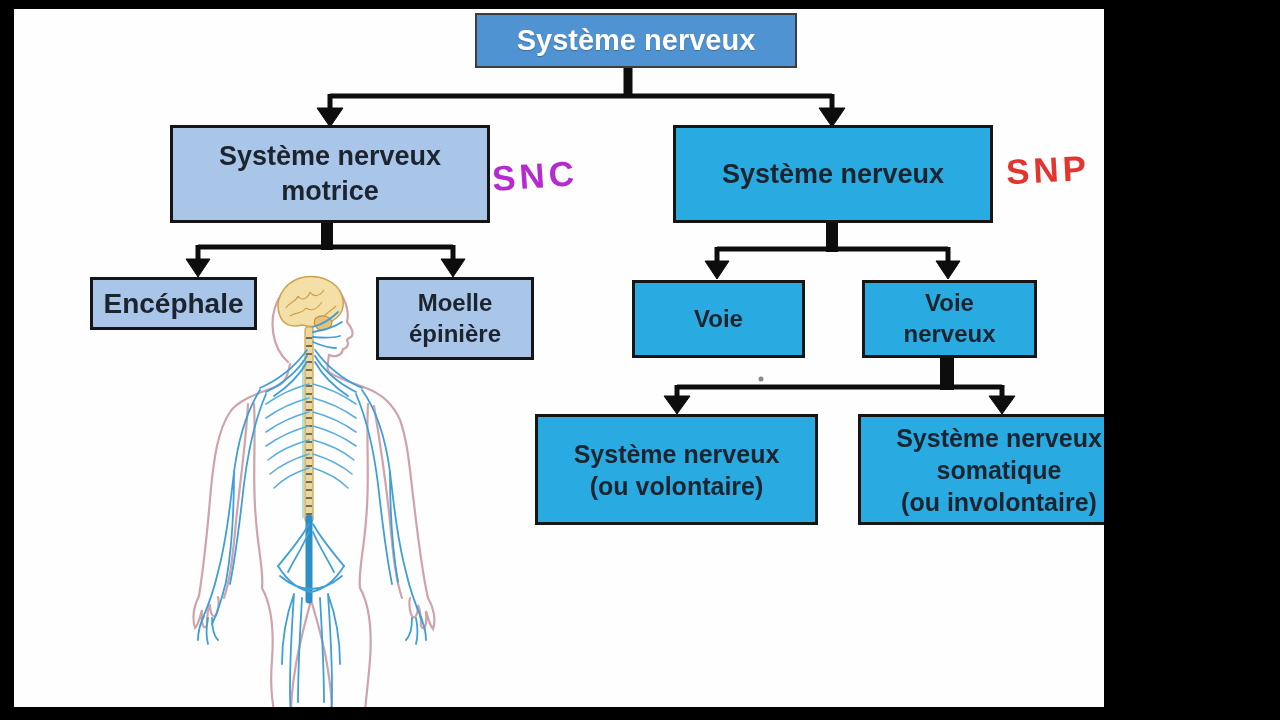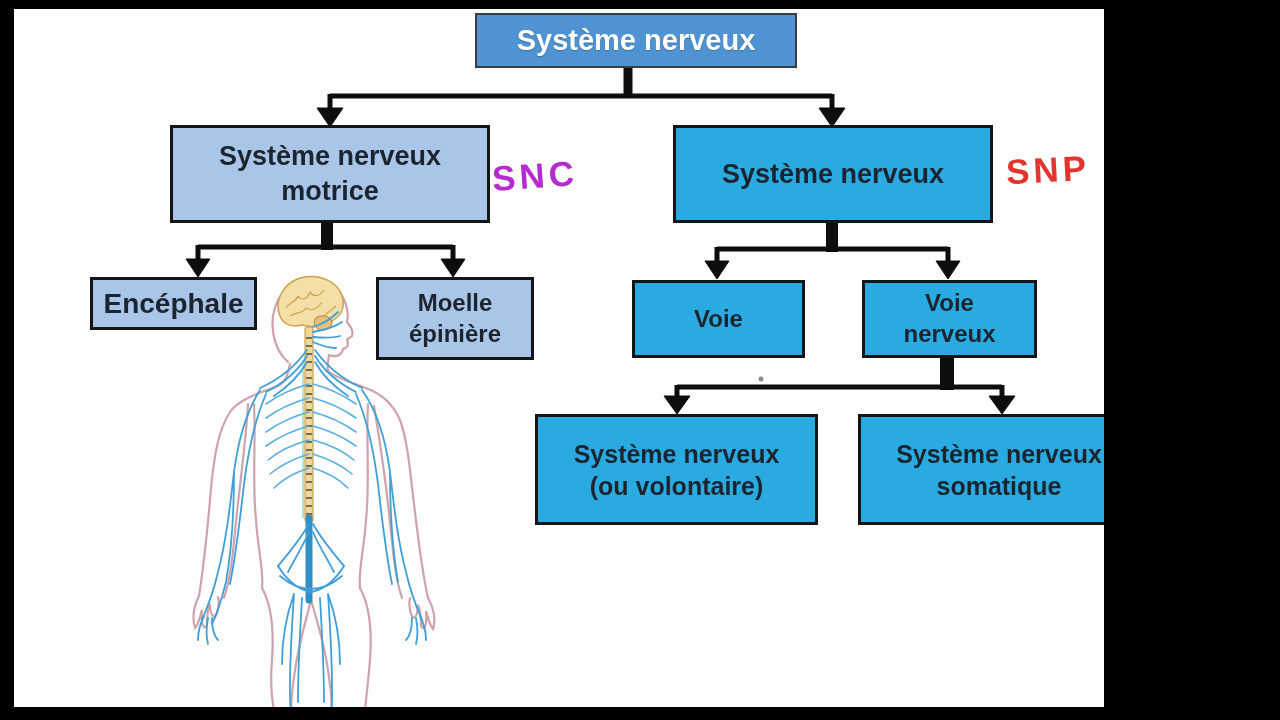--- a/index.html
+++ b/index.html
@@ -151,20 +151,21 @@
   </div>
 
   <div class="box cyan" style="left:535px;top:414px;width:283px;height:111px;font-size:25px;">
     <span class="ln">Système nerveux</span>
     <span class="ln">(ou volontaire)</span>
   </div>
 
   <div class="box cyan" style="left:858px;top:414px;width:282px;height:111px;font-size:25px;">
     <span class="ln">Système nerveux</span>
     <span class="ln">somatique</span>
+    <span class="ln">(ou involontaire)</span>
   </div>
 
   <div class="hand snc">SNC</div>
   <div class="hand snp">SNP</div>
 
   <div class="bar top"></div>
   <div class="bar bottom"></div>
   <div class="bar left"></div>
   <div class="bar right"></div>
 </div>

